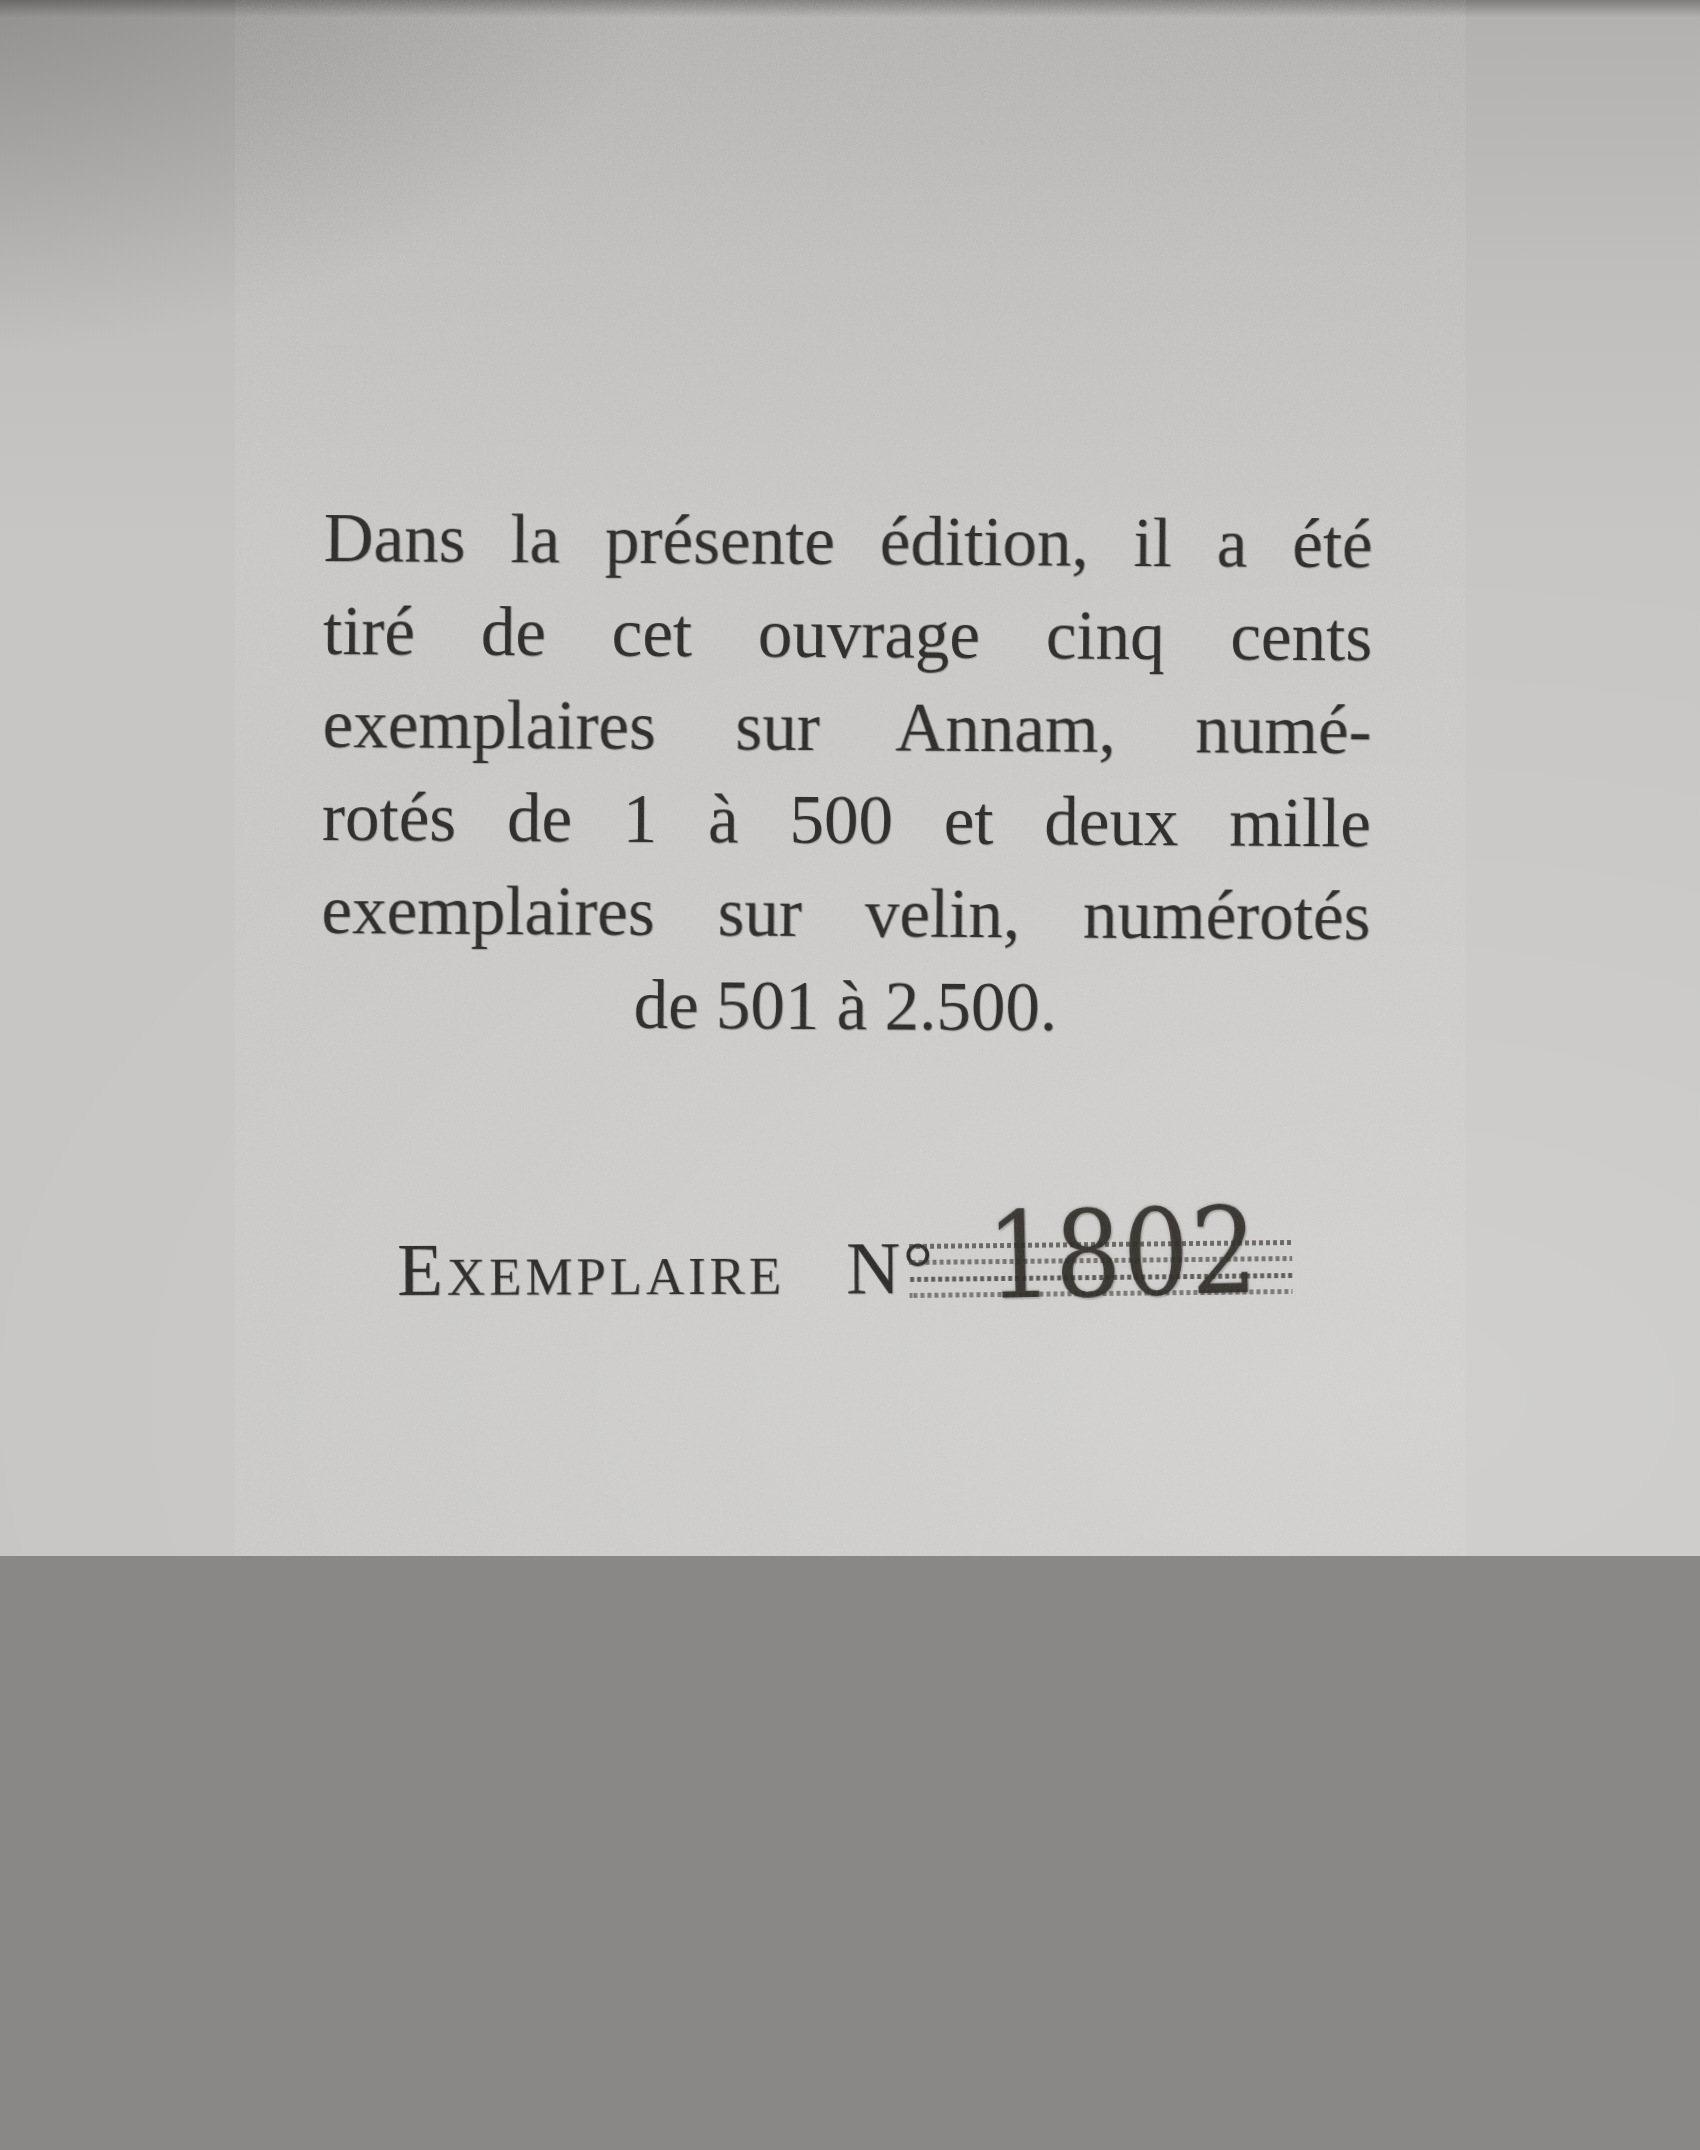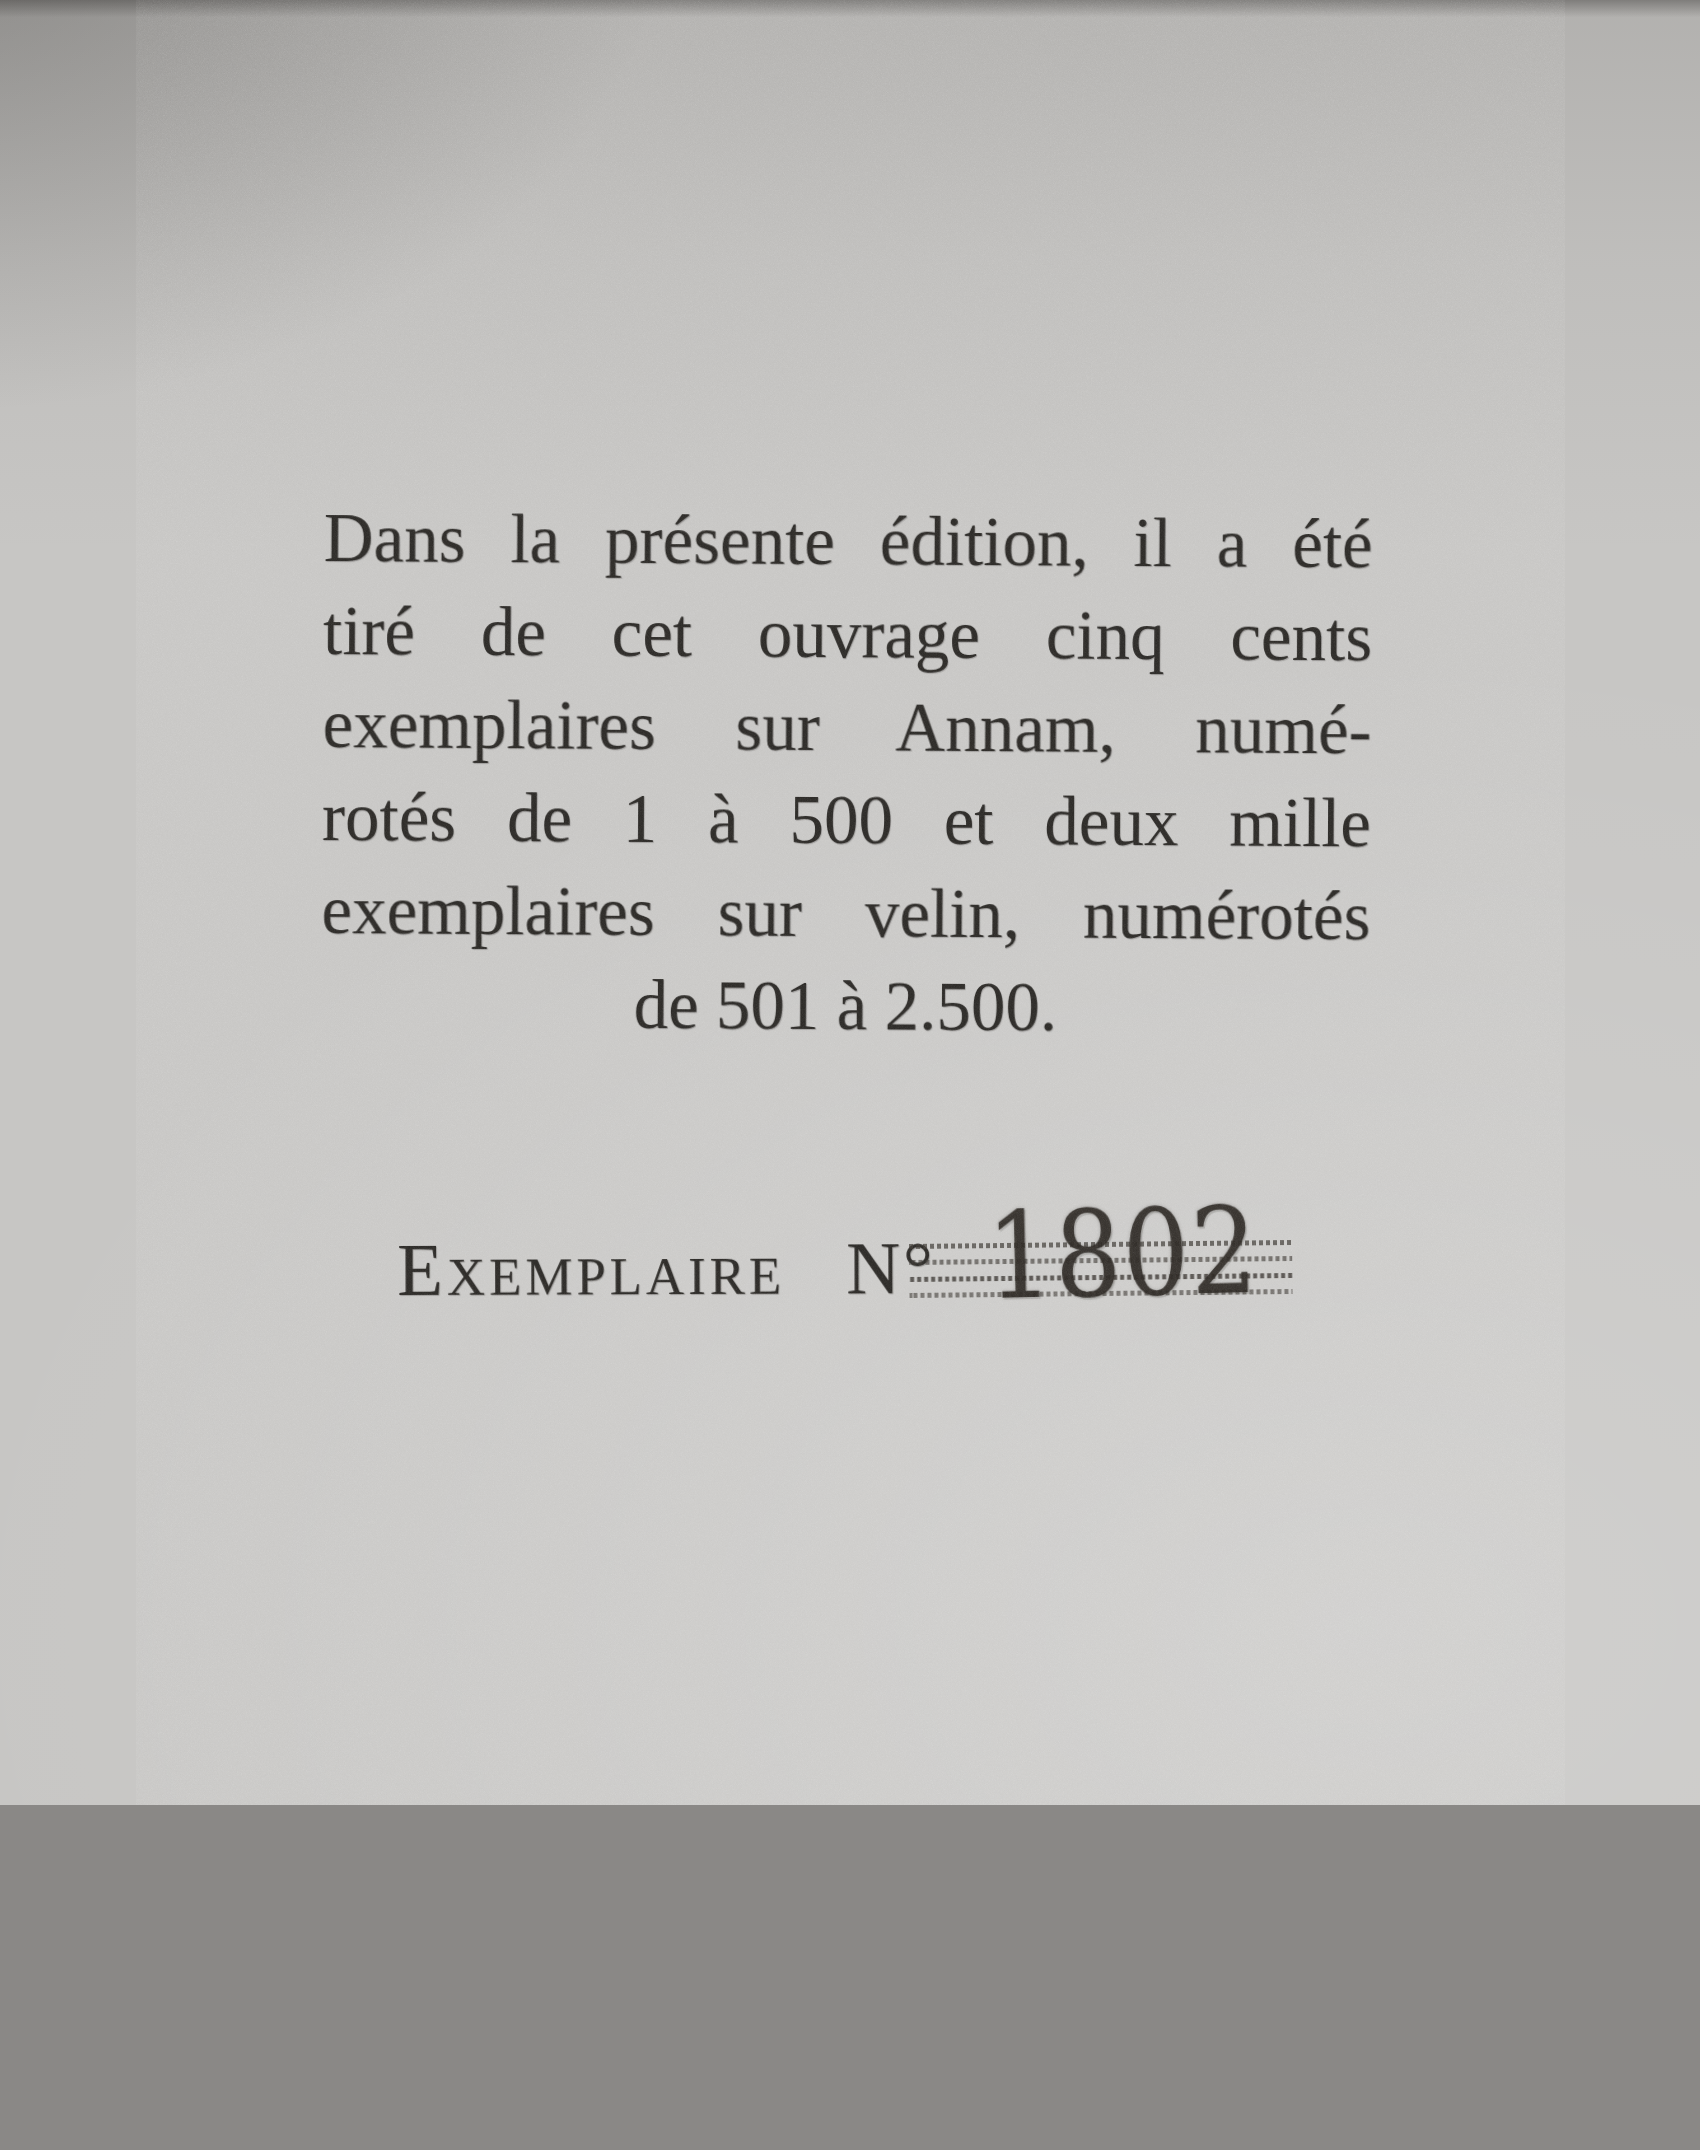--- a/index.html
+++ b/index.html
@@ -1,20 +1,20 @@
 <!DOCTYPE html>
 <html style="font-size:12.6px"><head>
 <meta charset="utf-8">
 <style>
   html, body { margin: 0; padding: 0; background: #8a8886; }
 
   .page {
     position: relative;
     width: 1701px;
-    height: 1805px;
+    height: 1556px;
     overflow: hidden;
     font-family: "Liberation Serif", serif;
     color: #2b2926;
     background:
       linear-gradient(to bottom, rgba(50,48,46,.40) 0px, rgba(50,48,46,0) 17.3px),
       radial-gradient(70% 45% at -4% -5%, rgba(46,44,42,.30), rgba(46,44,42,0) 62%),
       linear-gradient(to bottom, rgba(118,116,113,.26) 0px, rgba(118,116,113,.10) 259px, rgba(118,116,113,0) 550px),
       radial-gradient(130% 85% at 80% 90%, rgba(255,255,255,.17), rgba(255,255,255,0) 65%),
       #c7c6c4;
   }

